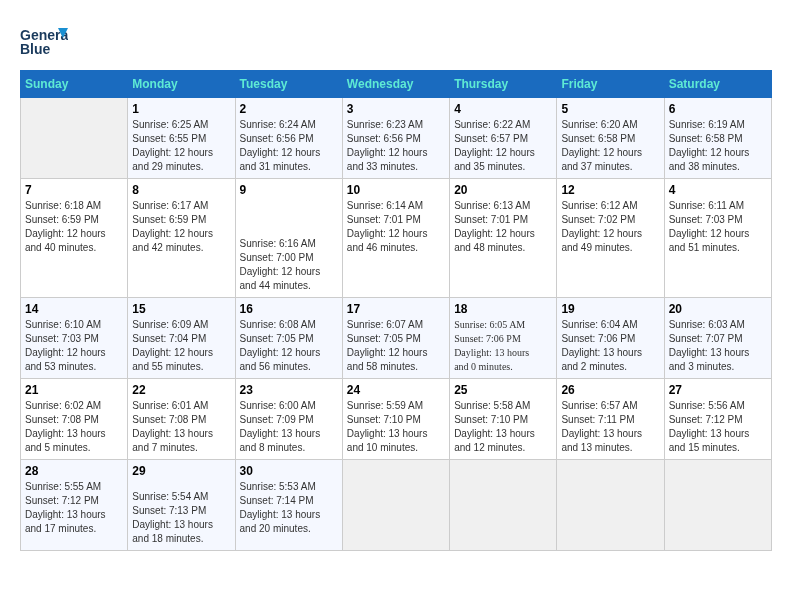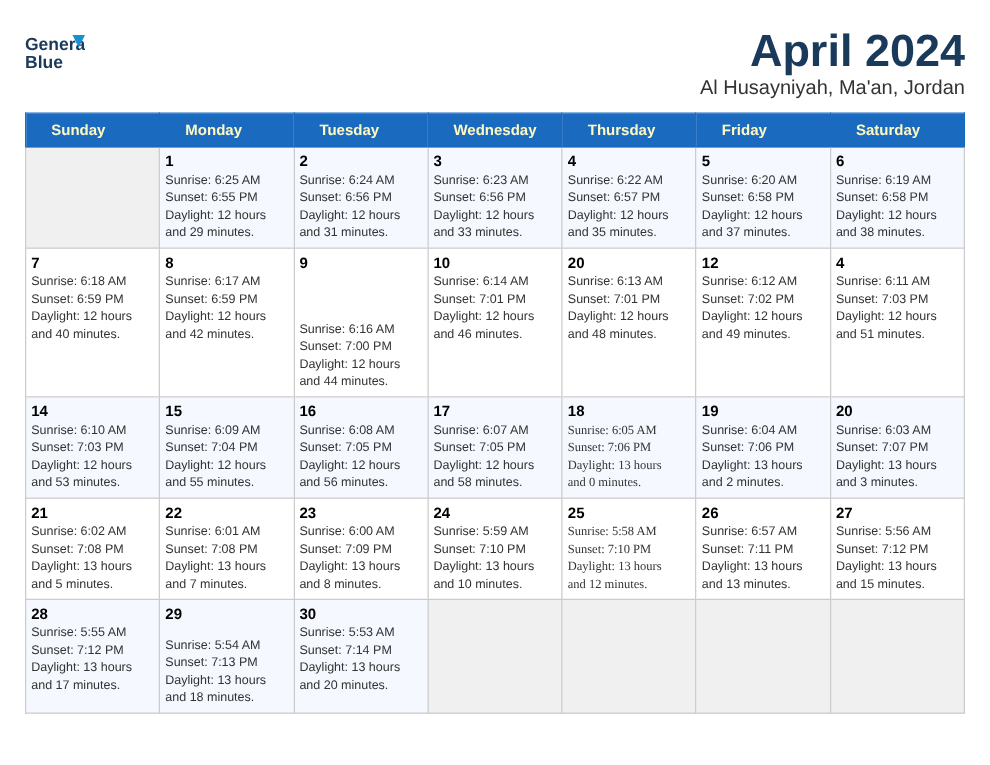--- a/index.html
+++ b/index.html
@@ -42,22 +42,22 @@
       color: #333;
       font-weight: normal;
     }
     table {
       width: 100%;
       border-collapse: collapse;
       font-size: 11px;
     }
     thead tr th {
       background-color: #1a6bbf;
-      color: #fef9c3;
-      padding: 6px 20px;
+      color: #5eead4;
+      padding: 6px 4px;
       text-align: left;
       font-size: 12px;
       border: 1px solid #1a6bbf;
     }
     tbody tr td {
       border: 1px solid #ccc;
       vertical-align: top;
       padding: 4px;
       min-height: 80px;
       width: 14.28%;
@@ -93,24 +93,20 @@
 <div class="header-area">
   <div class="logo">
     <div class="logo-icon">
       <svg width="48" height="40" viewBox="0 0 48 40">
         <text x="0" y="20" font-size="14" font-weight="bold" fill="#1a3a5c">General</text>
         <text x="0" y="34" font-size="14" font-weight="bold" fill="#1a3a5c">Blue</text>
         <polygon points="38,8 48,8 43,18" fill="#1a8fd1"></polygon>
       </svg>
     </div>
   </div>
-  <div class="title-block">
-    <h1>April 2024</h1>
-    <h2>Al Husayniyah, Ma'an, Jordan</h2>
-  </div>
 </div>
 
 <table>
   <thead>
     <tr>
     <th>Sunday</th>
         <th>Monday</th>
         <th>Tuesday</th>
         <th>Wednesday</th>
         <th>Thursday</th>
@@ -290,21 +286,21 @@
         </td>
         <td>
           <span class="day-num">24</span>
           <div class="day-info" style="white-space: pre-line;">Sunrise: 5:59 AM
 Sunset: 7:10 PM
 Daylight: 13 hours
 and 10 minutes.</div>
         </td>
         <td>
           <span class="day-num">25</span>
-          <div class="day-info" style="white-space: pre-line; font-family: Liberation Serif, serif;">Sunrise: 5:58 AM
+          <div class="day-info" style="white-space: pre-line;">Sunrise: 5:58 AM
 Sunset: 7:10 PM
 Daylight: 13 hours
 and 12 minutes.</div>
         </td>
         <td>
           <span class="day-num">26</span>
           <div class="day-info" style="white-space: pre-line;">Sunrise: 6:57 AM
 Sunset: 7:11 PM
 Daylight: 13 hours
 and 13 minutes.</div>

